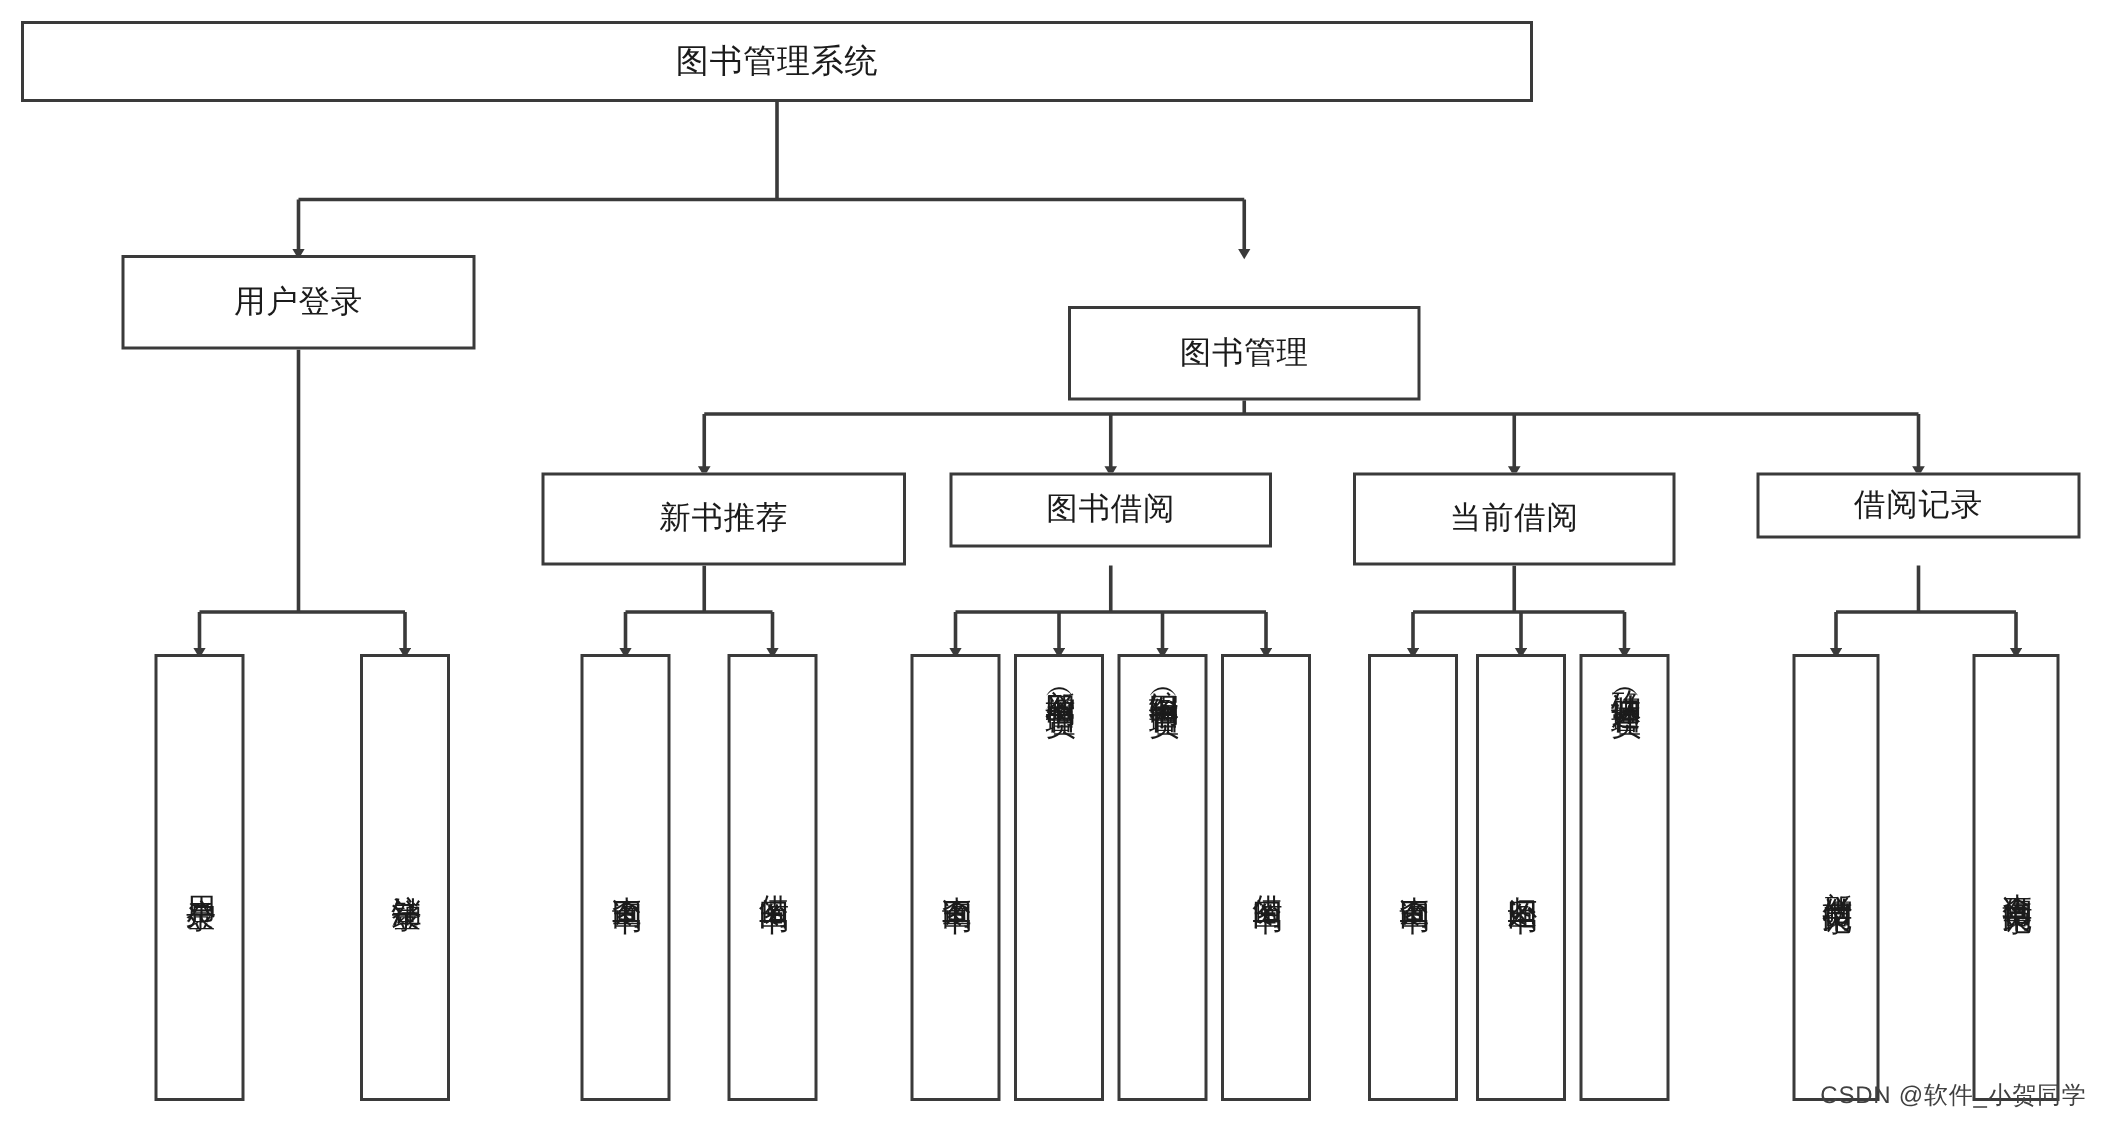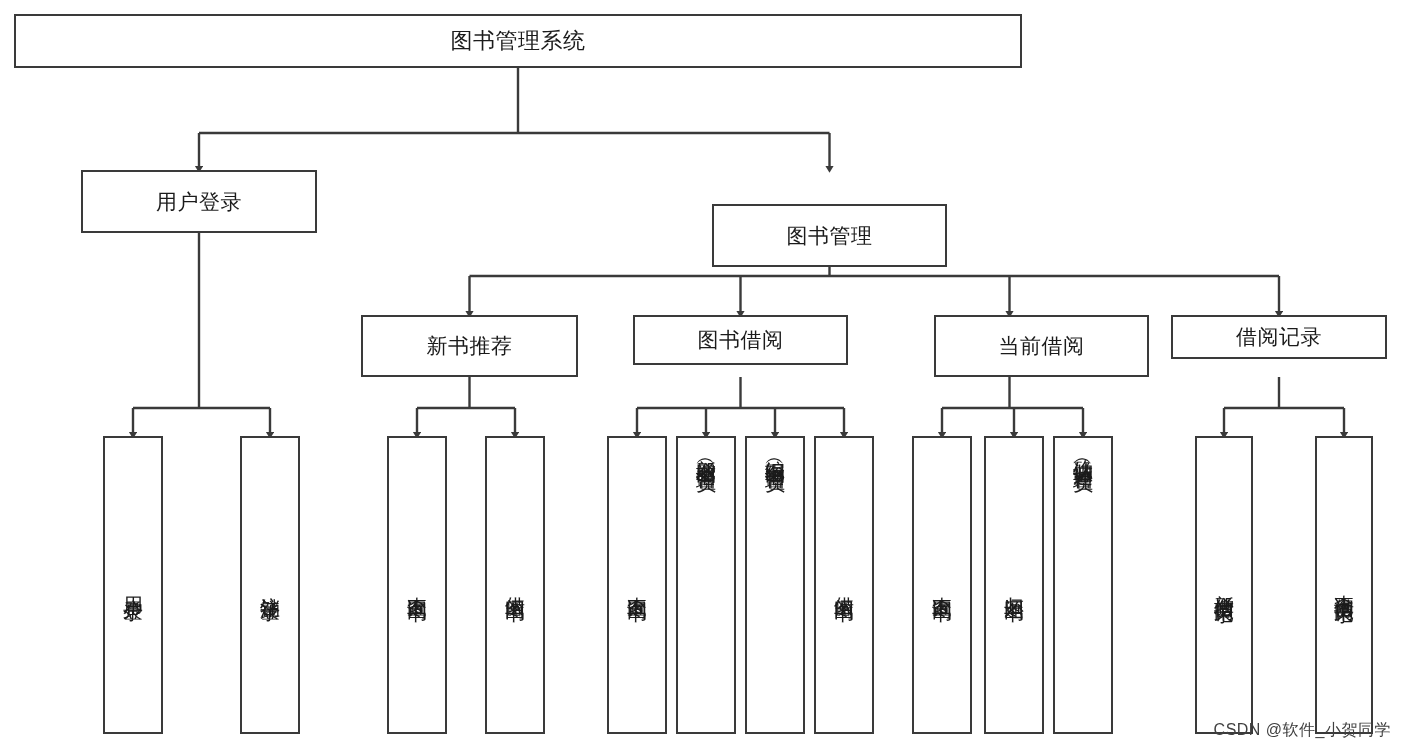--- a/index.html
+++ b/index.html
@@ -42,20 +42,21 @@
   .node-label {
     color: #1b1b1b;
     text-align: center;
     line-height: 1.12;
     white-space: nowrap;
   }
   
   .node.horizontal .node-label {
     font-size: 21px;
     letter-spacing: 0.5px;
+    font-family: Liberation Serif, serif;
   }
   .node.root .node-label {
     font-size: 22px;
   }
   
   .node.vertical {
     align-items: flex-start;
     justify-content: center;
     padding-top: 6px;
   }
@@ -131,27 +132,27 @@
   <div id="node-layer">
       <div class="node horizontal root" style="left: 14px; top: 14px; width: 1008px; height: 54px;">
         <span class="node-label">图书管理系统</span>
       </div>
       <div class="node horizontal" style="left: 81px; top: 170px; width: 236px; height: 63px;">
         <span class="node-label">用户登录</span>
       </div>
       <div class="node horizontal" style="left: 712px; top: 170px; width: 235px; height: 63px; margin-top: 34px;">
         <span class="node-label">图书管理</span>
       </div>
-      <div class="node horizontal" style="left: 361px; top: 315px; width: 217px; height: 62px;">
+      <div class="node horizontal" style="left: 361px; top: 315px; width: 243px; height: 62px;">
         <span class="node-label">新书推荐</span>
       </div>
       <div class="node horizontal" style="left: 633px; top: 315px; width: 215px; height: 50px;">
         <span class="node-label">图书借阅</span>
       </div>
-      <div class="node horizontal" style="left: 902px; top: 315px; width: 215px; height: 62px; margin-left: 32px;">
+      <div class="node horizontal" style="left: 902px; top: 315px; width: 215px; height: 62px;">
         <span class="node-label">当前借阅</span>
       </div>
       <div class="node horizontal" style="left: 1171px; top: 315px; width: 216px; height: 44px;">
         <span class="node-label">借阅记录</span>
       </div>
       <div class="node vertical centered" style="left: 103px; top: 436px; width: 60px; height: 298px;">
         <span class="node-label">用户登录</span>
       </div>
       <div class="node vertical centered" style="left: 240px; top: 436px; width: 60px; height: 298px;">
         <span class="node-label">注销登录</span>

